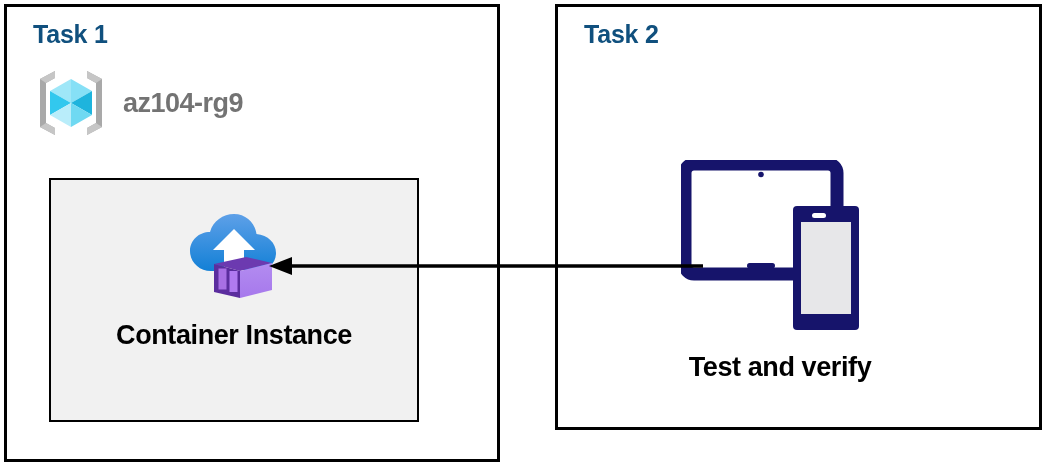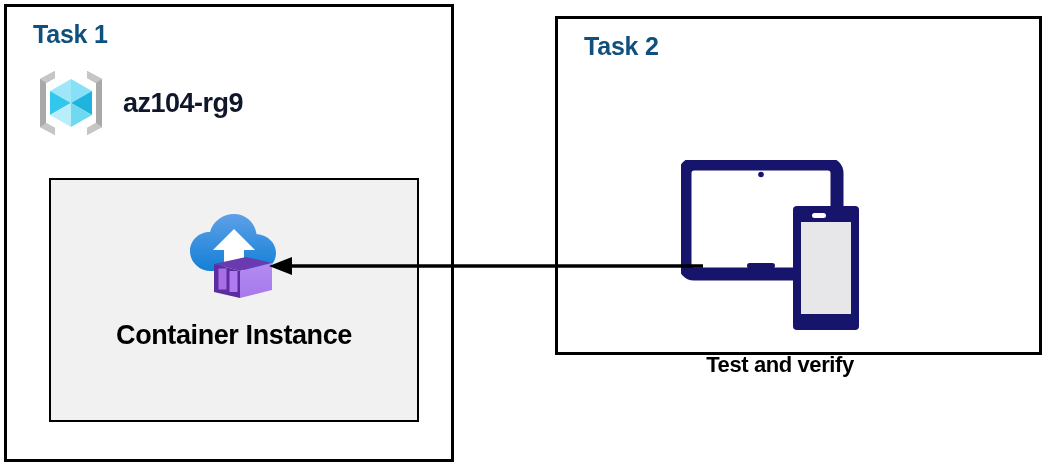--- a/index.html
+++ b/index.html
@@ -25,28 +25,28 @@
   
   .task-panel {
     position: absolute;
     border: 3px solid #000000;
     background: #ffffff;
     box-sizing: border-box;
   }
   #task1-panel {
     left: 4px;
     top: 4px;
-    width: 450px;
+    width: 496px;
     height: 458px;
   }
   #task2-panel {
     left: 555px;
-    top: 16px;
+    top: 4px;
     width: 487px;
-    height: 339px;
+    height: 426px;
   }
 
   .task-title {
     position: absolute;
     top: 13px;
     left: 26px;
     font-size: 25px;
     font-weight: bold;
     color: #10507e;
     letter-spacing: -0.2px;
@@ -64,21 +64,21 @@
     gap: 14px;
   }
   #rg-icon {
     width: 76px;
     height: 76px;
     display: block;
   }
   #rg-label {
     font-size: 27px;
     font-weight: bold;
-    color: #0f172a;
+    color: #737373;
     letter-spacing: -0.5px;
     white-space: nowrap;
   }
 
   
   #resource-card {
     position: absolute;
     left: 34px;
     top: 171px;
     width: 370px;
@@ -117,21 +117,21 @@
     width: 200px;
     height: 175px;
     display: block;
   }
   #verify-label {
     position: absolute;
     left: 610px;
     top: 352px;
     width: 340px;
     text-align: center;
-    font-size: 22px;
+    font-size: 27px;
     font-weight: bold;
     color: #000000;
     letter-spacing: -0.4px;
   }
 
   
   #connector-arrow {
     position: absolute;
     left: 265px;
     top: 248px;

